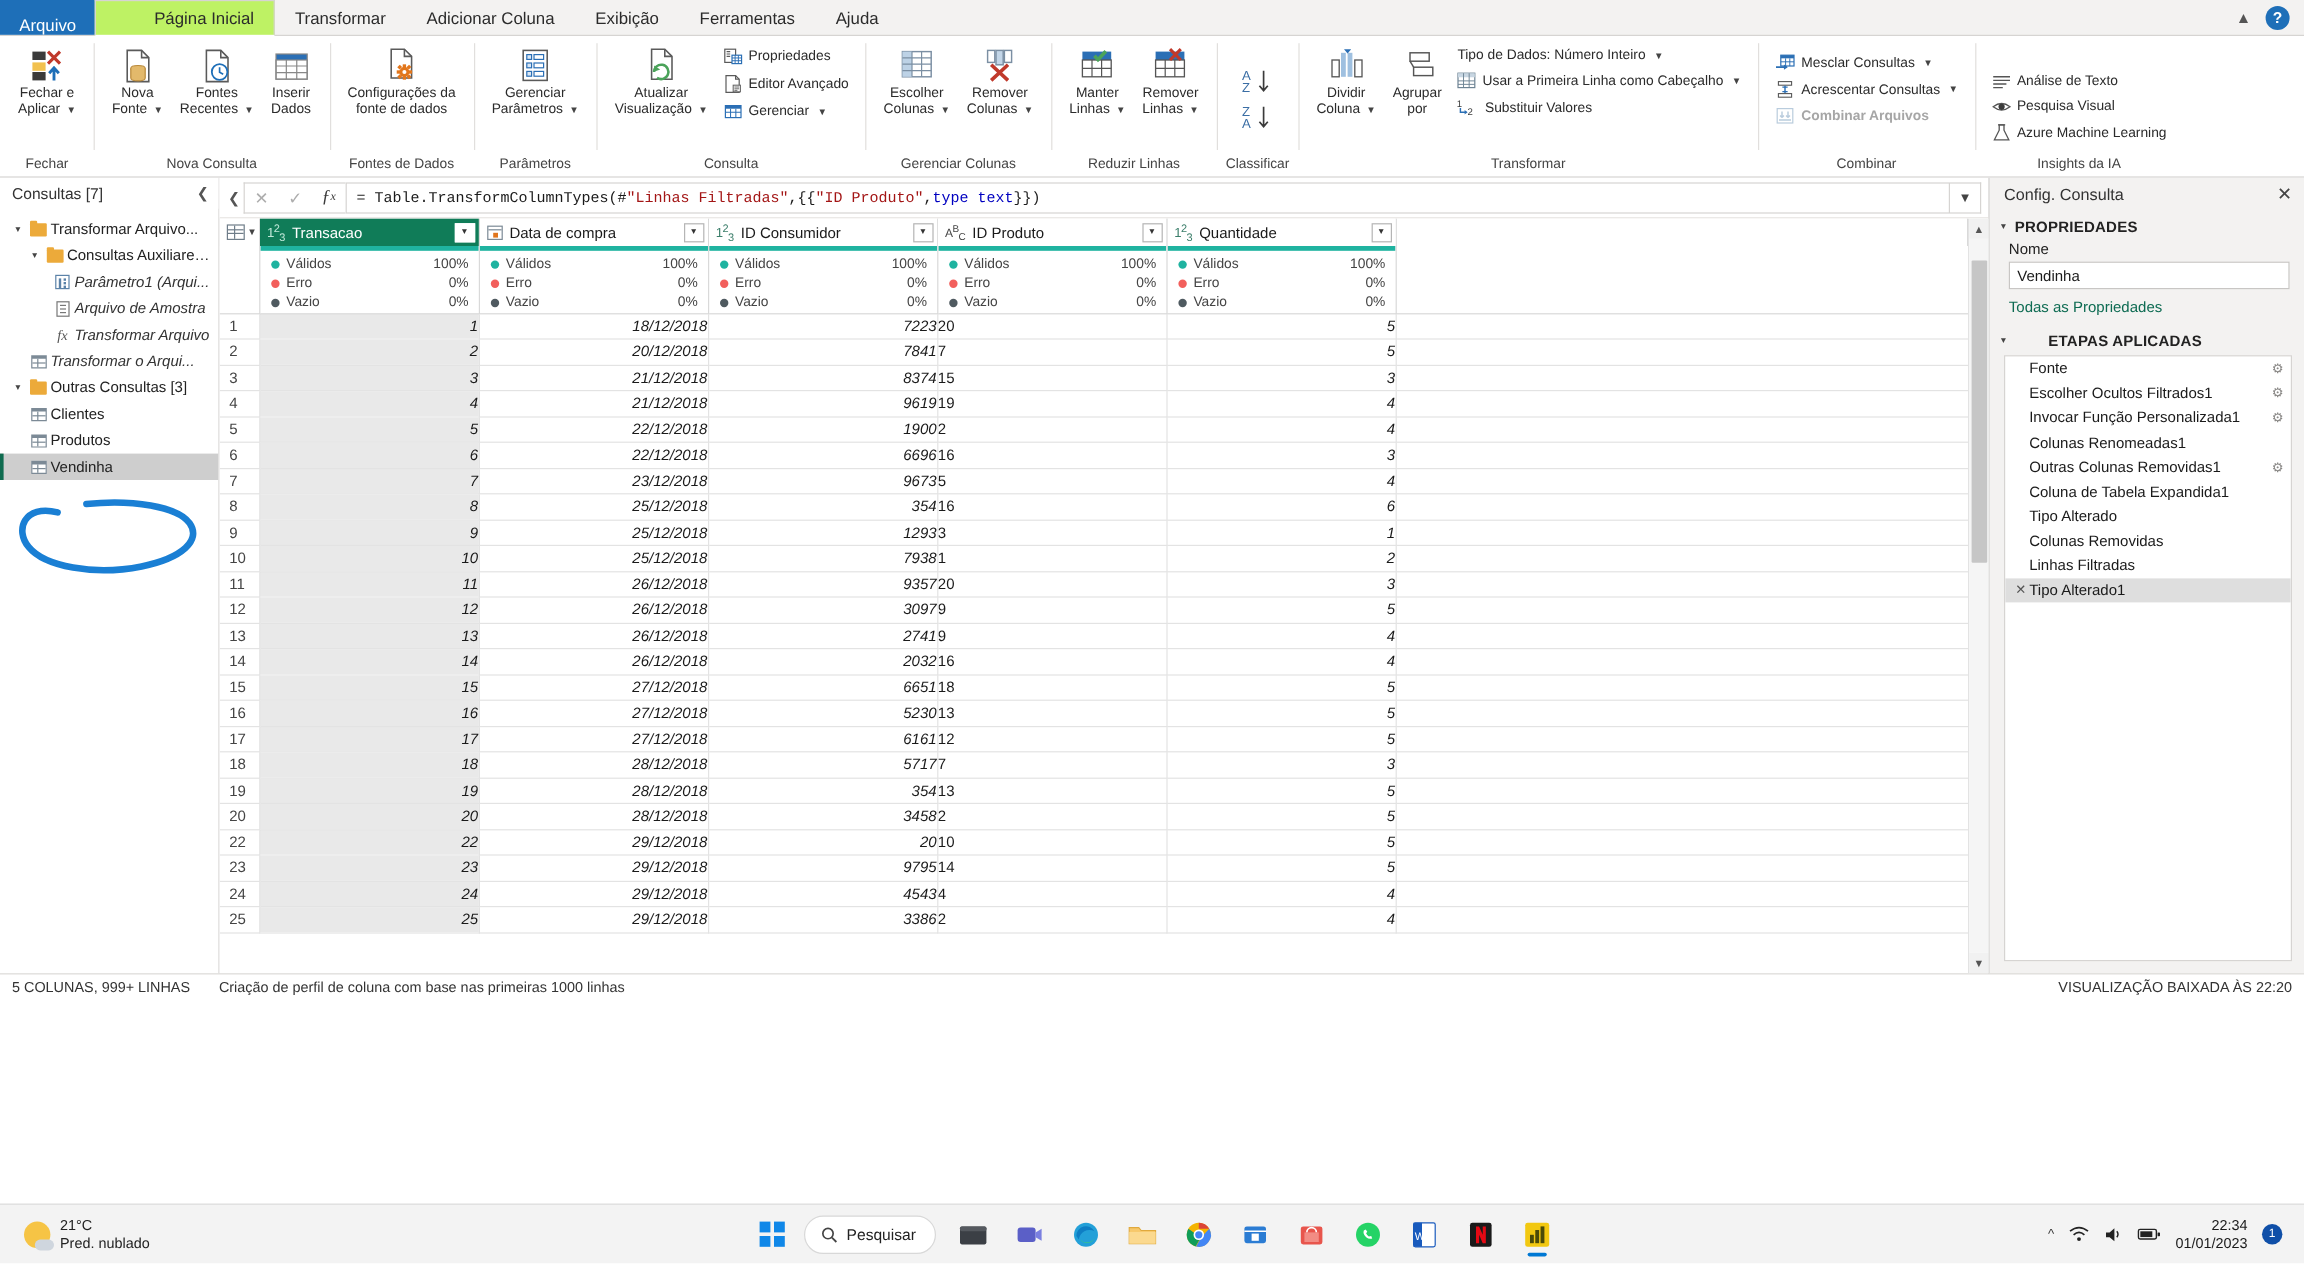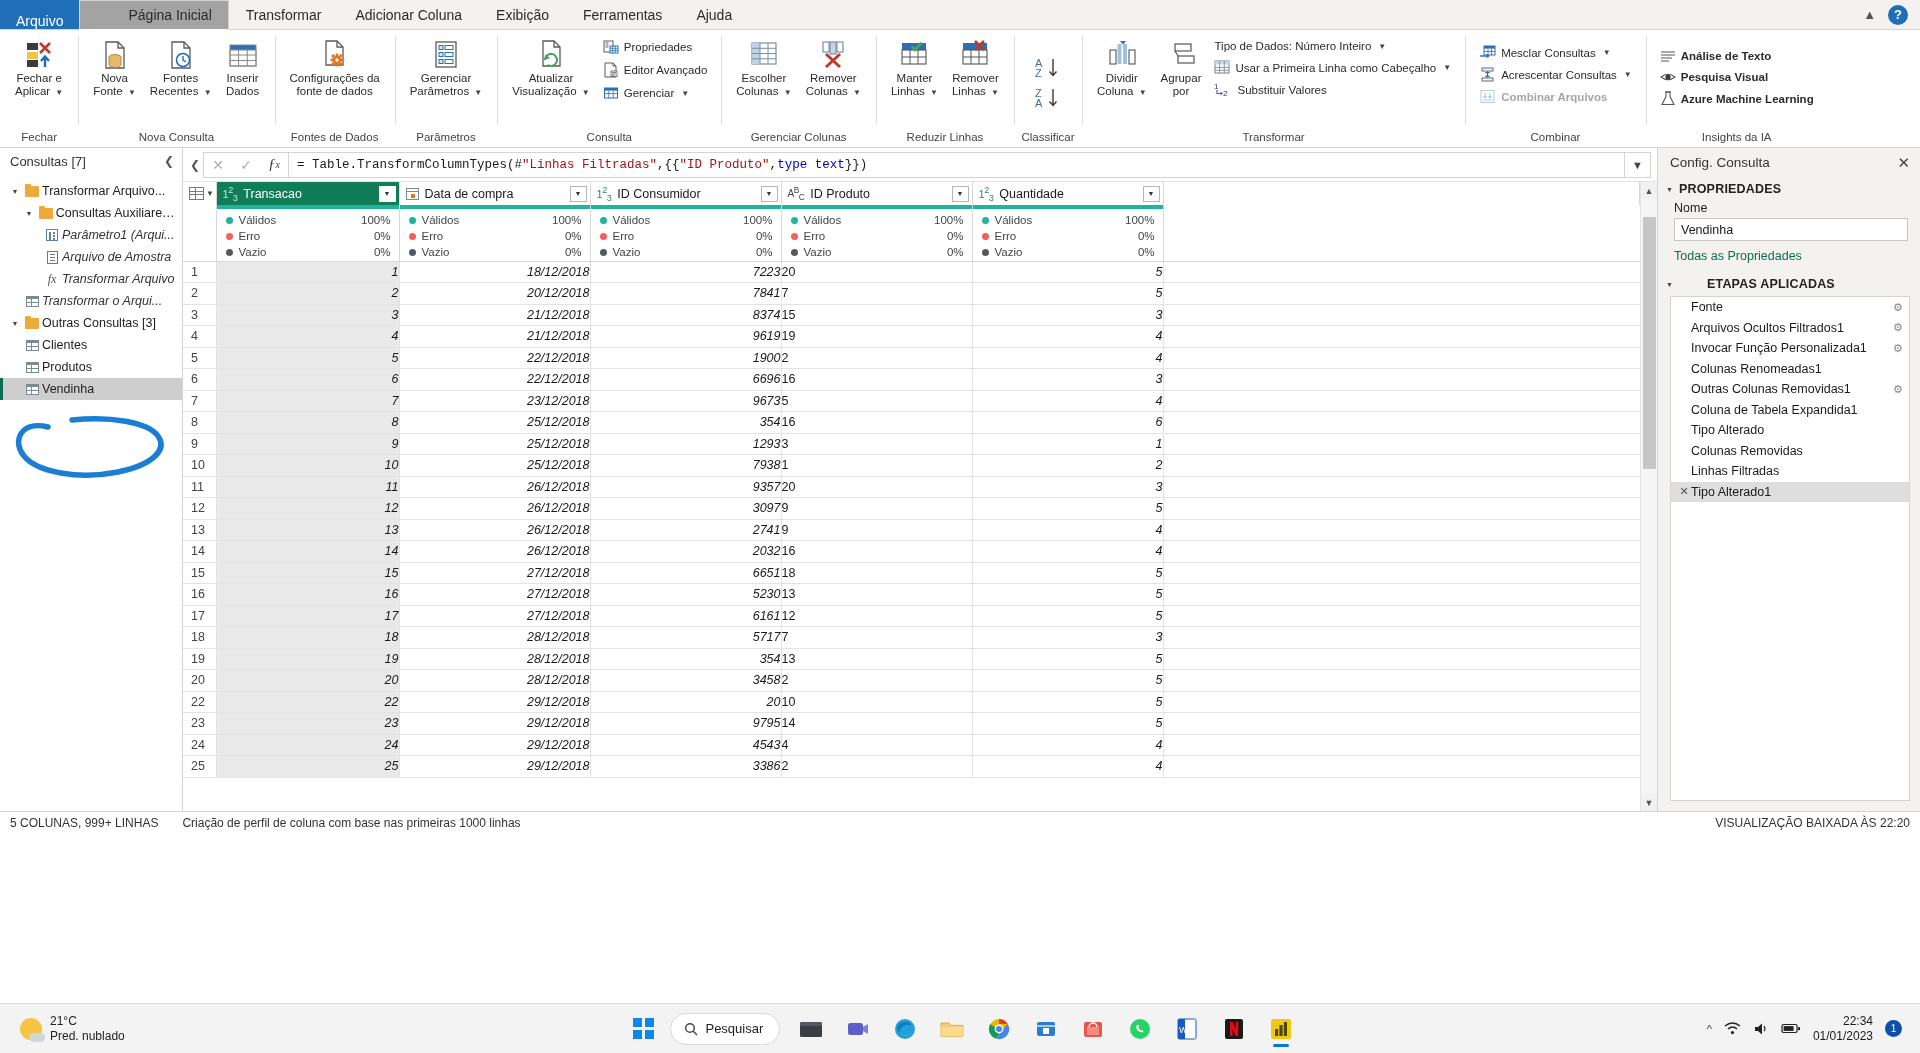--- a/index.html
+++ b/index.html
@@ -21,21 +21,21 @@
   .tab-file {
     background: #1e6fb8; color: #fff; font-size: 14px;
     padding: 0 16px; display: flex; align-items: flex-end; cursor: pointer;
   }
   .tab {
     font-size: 14px; color: #2b2b2b; padding: 0 16px;
     display: flex; align-items: center; cursor: pointer;
     border: 1px solid transparent; border-bottom: none;
   }
   .tab.active {
-    background: #a3a3a3; border-color: #d6d4d2; border-bottom: 1px solid #fff;
+    background: #bef264; border-color: #d6d4d2; border-bottom: 1px solid #fff;
     margin-bottom: -1px; position: relative; z-index: 2; padding-left: 48px;
   }
   .tabbar-right {
     margin-left: auto; display: flex; align-items: center; gap: 12px; padding-right: 12px;
   }
   .chev-up { font-size: 13px; color: #555; cursor: pointer; }
   .help-btn {
     width: 20px; height: 20px; border-radius: 50%; background: #1e6fb8; color: #fff;
     font-size: 13px; display: flex; align-items: center; justify-content: center;
     cursor: pointer; font-weight: bold;
@@ -615,21 +615,21 @@
               <path d="M3.5 11 h10" stroke="#b9ccdd" stroke-width="1.1"></path>
             </svg>
             <span>Combinar Arquivos</span>
           </div>
         </div>
       </div>
       <div class="rgroup-label">Combinar</div>
     </div>
 
     <div class="rgroup">
-      <div class="rgroup-body" style="padding-top:14px;font-weight:bold;">
+      <div class="rgroup-body" style="padding-top:26px;">
         <div class="smallcol">
           <div class="smallbtn">
             <svg width="16" height="14" viewBox="0 0 16 14">
               <path d="M1 3h14 M1 6h14 M1 9h11 M1 12h8" stroke="#555" stroke-width="1.2"></path>
             </svg>
             <span>Análise de Texto</span>
           </div>
           <div class="smallbtn">
             <svg width="16" height="14" viewBox="0 0 16 14">
               <path d="M1 7 Q8 1.5 15 7 Q8 12.5 1 7 z" fill="#fff" stroke="#555" stroke-width="1.1"></path>
@@ -1177,21 +1177,21 @@
       </div>
 
       <div class="steps">
         <div class="step">
             <span class="step-x"></span>
             <span class="step-name">Fonte</span>
             <span class="step-gear">⚙</span>
           </div>
         <div class="step">
             <span class="step-x"></span>
-            <span class="step-name">Arquivos Ocultos Filtrados1</span>
+            <span class="step-name">Escolher Ocultos Filtrados1</span>
             <span class="step-gear">⚙</span>
           </div>
         <div class="step">
             <span class="step-x"></span>
             <span class="step-name">Invocar Função Personalizada1</span>
             <span class="step-gear">⚙</span>
           </div>
         <div class="step">
             <span class="step-x"></span>
             <span class="step-name">Colunas Renomeadas1</span>

